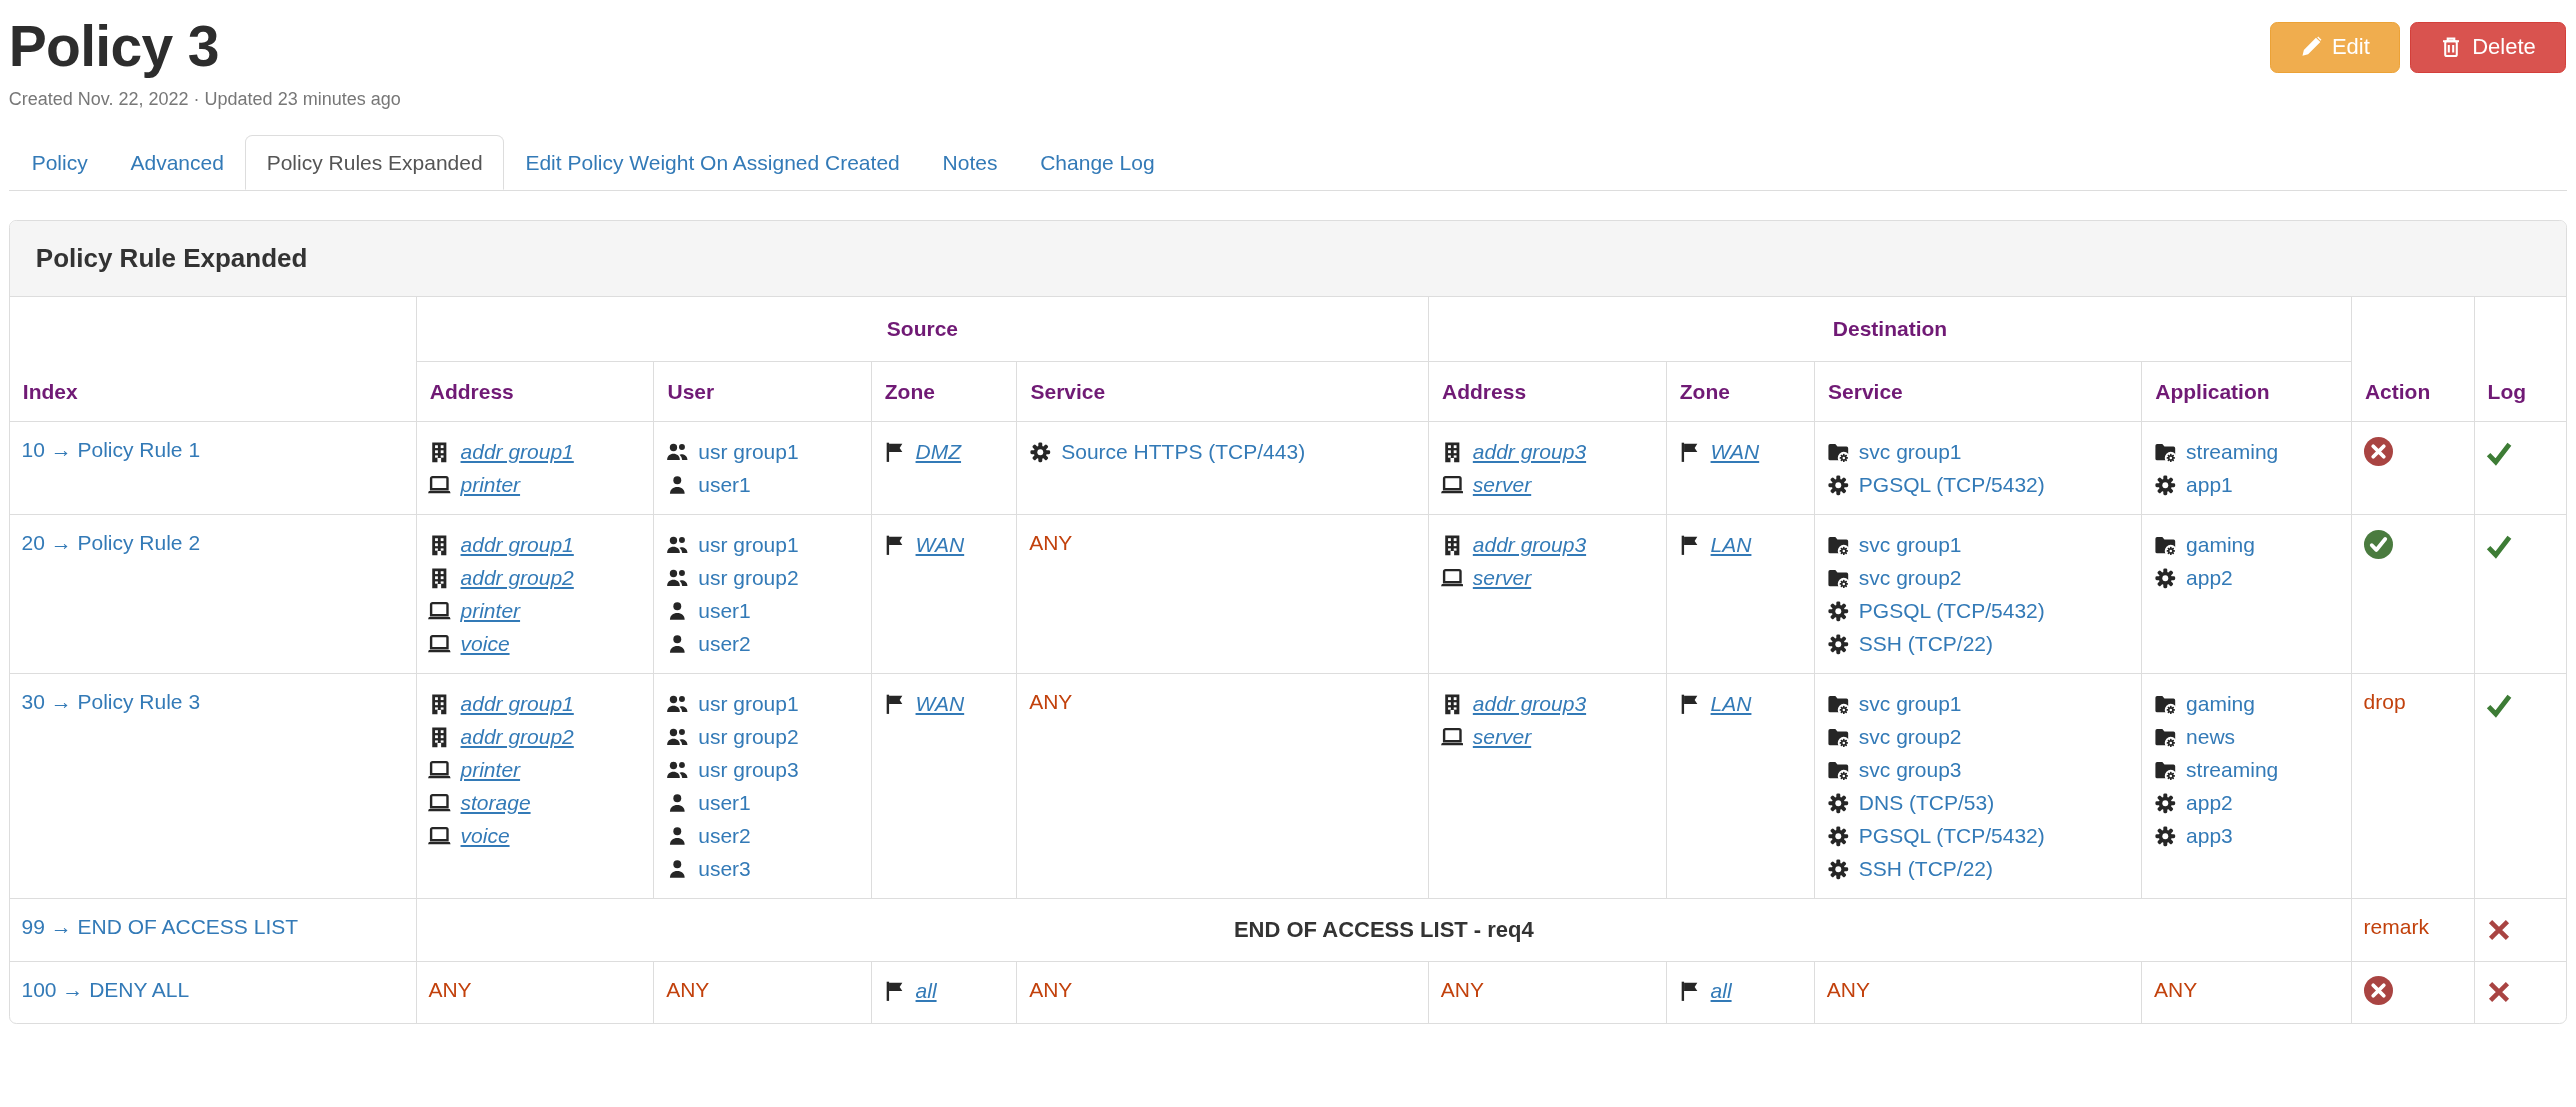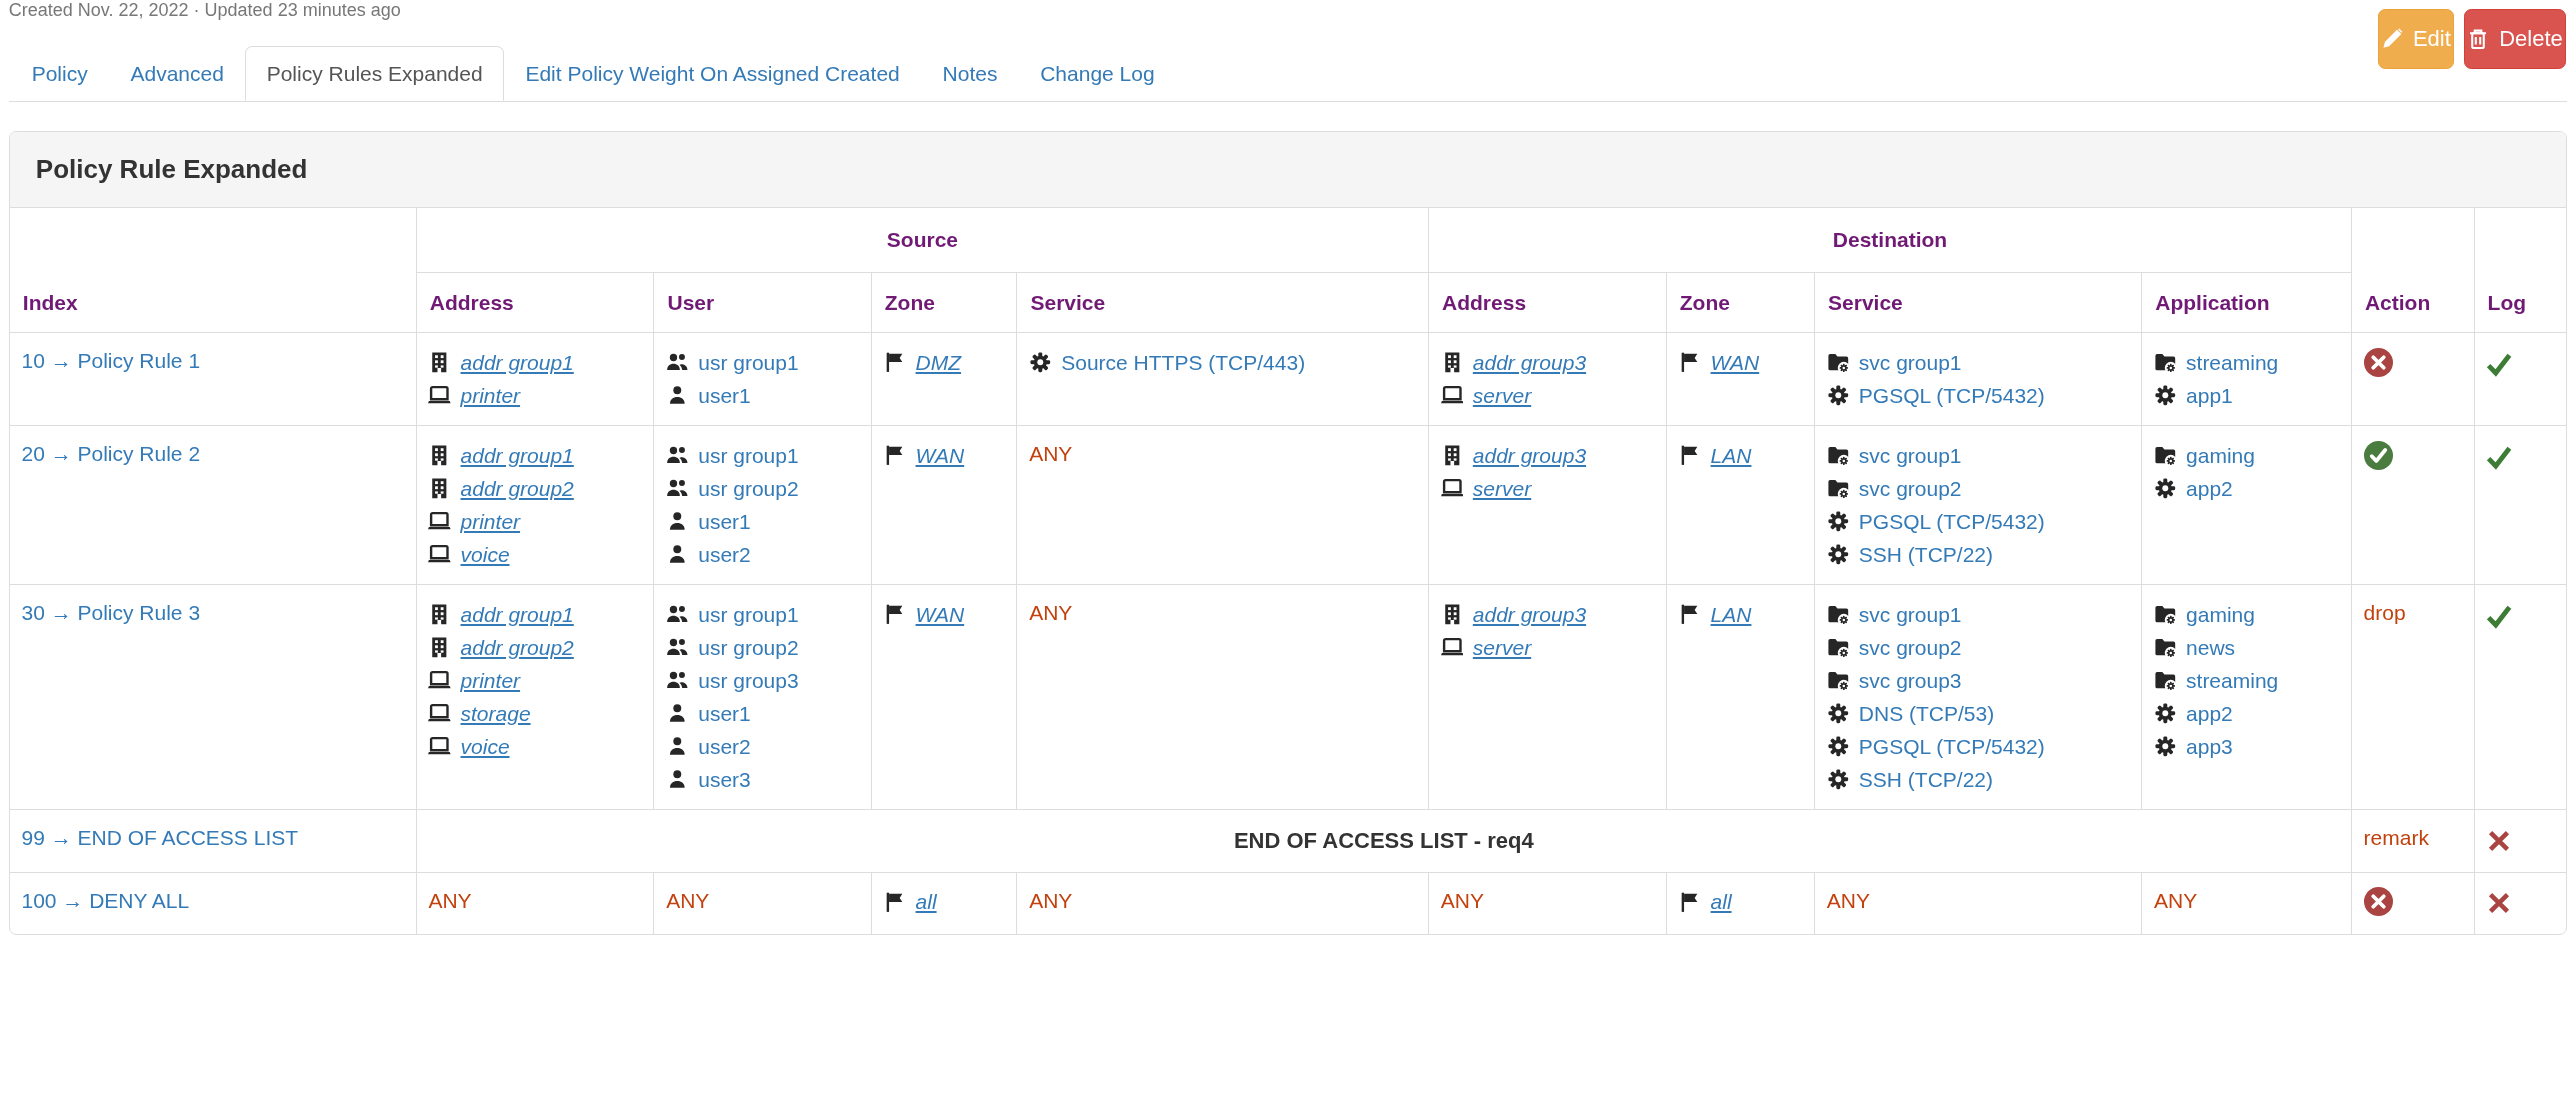--- a/index.html
+++ b/index.html
@@ -18,21 +18,21 @@
   }
   *{box-sizing:border-box;}
   html,body{margin:0;padding:0;}
   body{
     width:2576px;height:1108px;overflow:hidden;
     background:#fff;color:var(--text);
     font-family:"Liberation Sans", sans-serif;font-size:21px;
   }
   .page{padding:0 8.8px;position:relative;}
   .top-actions{position:absolute;top:8.8px;right:10.2px;display:flex;gap:10.2px;}
-  .btn{display:flex;align-items:center;gap:10.2px;border-radius:7.3px;padding:0 2px;height:60px;
+  .btn{display:flex;align-items:center;gap:10.2px;border-radius:7.3px;padding:0 29px;height:51px;
        color:#fff;font-size:22px;border:1.5px solid transparent;cursor:pointer;font-family:inherit;}
   .btn svg{width:22px;height:22px;display:block;}
   .btn-edit{background:var(--warn-bg);border-color:var(--warn);}
   .btn-delete{background:var(--danger);border-color:#d43f3a;}
   h1{font-size:57px;font-weight:600;margin:13px 0 10.2px;color:#2d2d2d;letter-spacing:-0.7px;}
   .subtitle{font-size:18px;color:var(--muted);}
   
   .tabs{display:flex;align-items:flex-end;margin-top:25px;border-bottom:0.7px solid var(--border);padding-left:1.5px;}
   .tab{padding:14.6px 20.4px;color:var(--accent);text-decoration:none;font-size:21px;margin-bottom:-0.7px;
        border:0.7px solid transparent;border-radius:7.3px 7.3px 0 0;white-space:nowrap;}
@@ -78,20 +78,21 @@
             <path d="M2.2 3.8h11.6"></path>
             <path d="M5.6 3.6V1.9h4.8v1.7"></path>
             <rect x="3.8" y="3.8" width="8.4" height="10.8" rx="1.2"></rect>
             <path d="M6.4 6.6v5.4M9.6 6.6v5.4"></path>
           </svg>
       </span>
       <span>Delete</span>
     </button>
   </div>
 
+  <h1>Policy 3</h1>
   <div class="subtitle">Created Nov. 22, 2022 · Updated 23 minutes ago</div>
 
   <nav class="tabs">
       <a href="#" class="tab">Policy</a>
       <a href="#" class="tab">Advanced</a>
       <a href="#" class="tab active">Policy Rules Expanded</a>
       <a href="#" class="tab">Edit Policy Weight On Assigned Created</a>
       <a href="#" class="tab">Notes</a>
       <a href="#" class="tab">Change Log</a>
     </nav>

